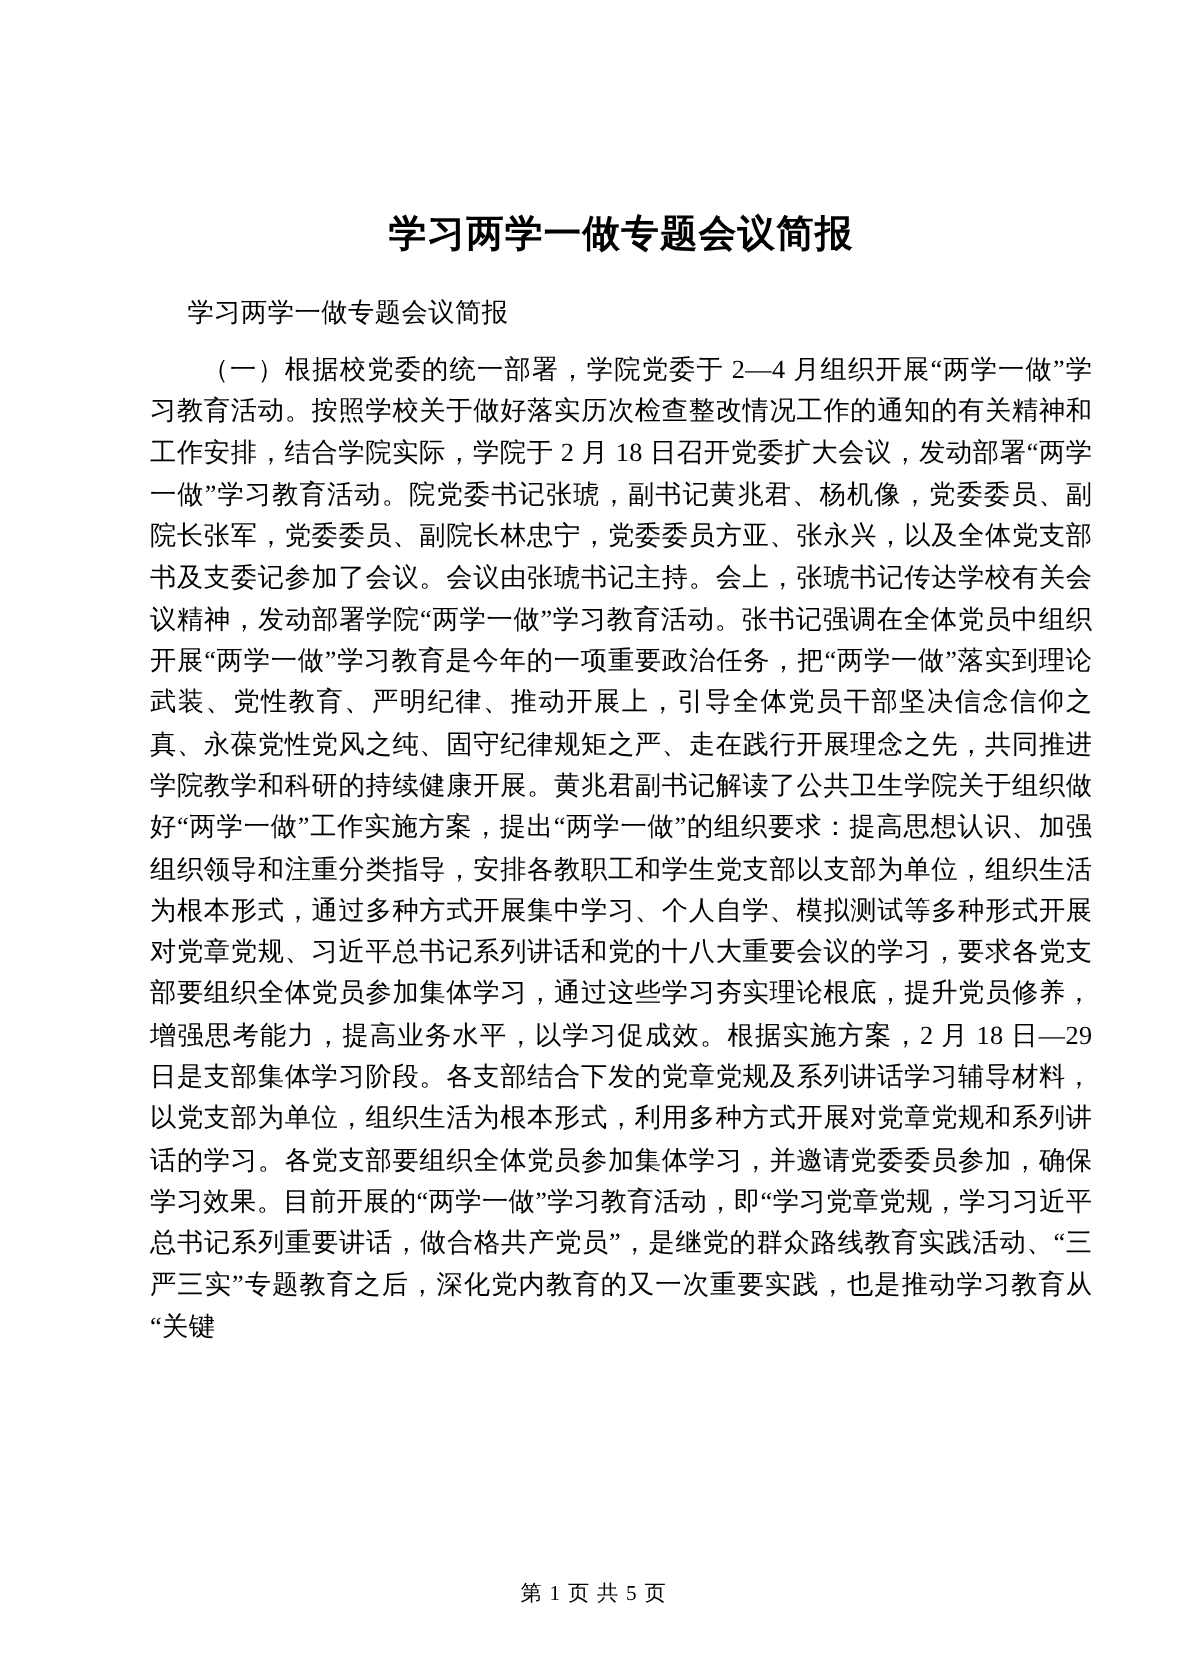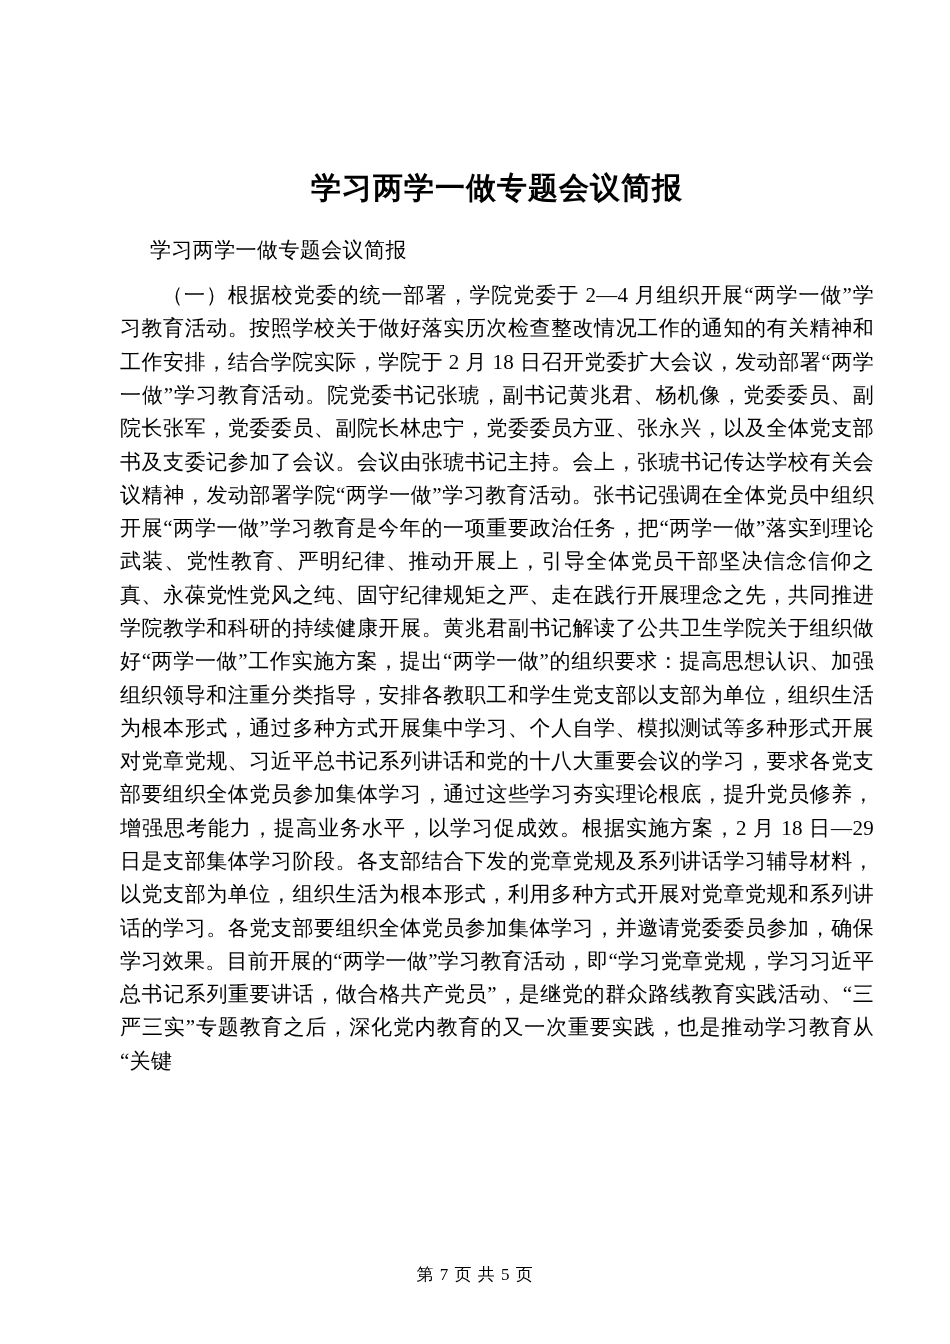--- a/index.html
+++ b/index.html
@@ -69,15 +69,15 @@
 </head>
 <body>
 
 <div class="page">
   <div class="doc-body">
     <h1 class="doc-title">学习两学一做专题会议简报</h1>
     <p class="doc-subtitle">学习两学一做专题会议简报</p>
     <p class="doc-para">（一）根据校党委的统一部署，学院党委于 2—4 月组织开展“两学一做”学习教育活动。按照学校关于做好落实历次检查整改情况工作的通知的有关精神和工作安排，结合学院实际，学院于 2 月 18 日召开党委扩大会议，发动部署“两学一做”学习教育活动。院党委书记张琥，副书记黄兆君、杨机像，党委委员、副院长张军，党委委员、副院长林忠宁，党委委员方亚、张永兴，以及全体党支部书及支委记参加了会议。会议由张琥书记主持。会上，张琥书记传达学校有关会议精神，发动部署学院“两学一做”学习教育活动。张书记强调在全体党员中组织开展“两学一做”学习教育是今年的一项重要政治任务，把“两学一做”落实到理论武装、党性教育、严明纪律、推动开展上，引导全体党员干部坚决信念信仰之真、永葆党性党风之纯、固守纪律规矩之严、走在践行开展理念之先，共同推进学院教学和科研的持续健康开展。黄兆君副书记解读了公共卫生学院关于组织做好“两学一做”工作实施方案，提出“两学一做”的组织要求：提高思想认识、加强组织领导和注重分类指导，安排各教职工和学生党支部以支部为单位，组织生活为根本形式，通过多种方式开展集中学习、个人自学、模拟测试等多种形式开展对党章党规、习近平总书记系列讲话和党的十八大重要会议的学习，要求各党支部要组织全体党员参加集体学习，通过这些学习夯实理论根底，提升党员修养，增强思考能力，提高业务水平，以学习促成效。根据实施方案，2 月 18 日—29 日是支部集体学习阶段。各支部结合下发的党章党规及系列讲话学习辅导材料，以党支部为单位，组织生活为根本形式，利用多种方式开展对党章党规和系列讲话的学习。各党支部要组织全体党员参加集体学习，并邀请党委委员参加，确保学习效果。目前开展的“两学一做”学习教育活动，即“学习党章党规，学习习近平总书记系列重要讲话，做合格共产党员”，是继党的群众路线教育实践活动、“三严三实”专题教育之后，深化党内教育的又一次重要实践，也是推动学习教育从“关键</p>
   </div>
   <div class="footer">
-    <span>第 7 页  共 5 页</span>
+    <span>第 1 页  共 5 页</span>
   </div>
 </div>
 
 </body></html>

